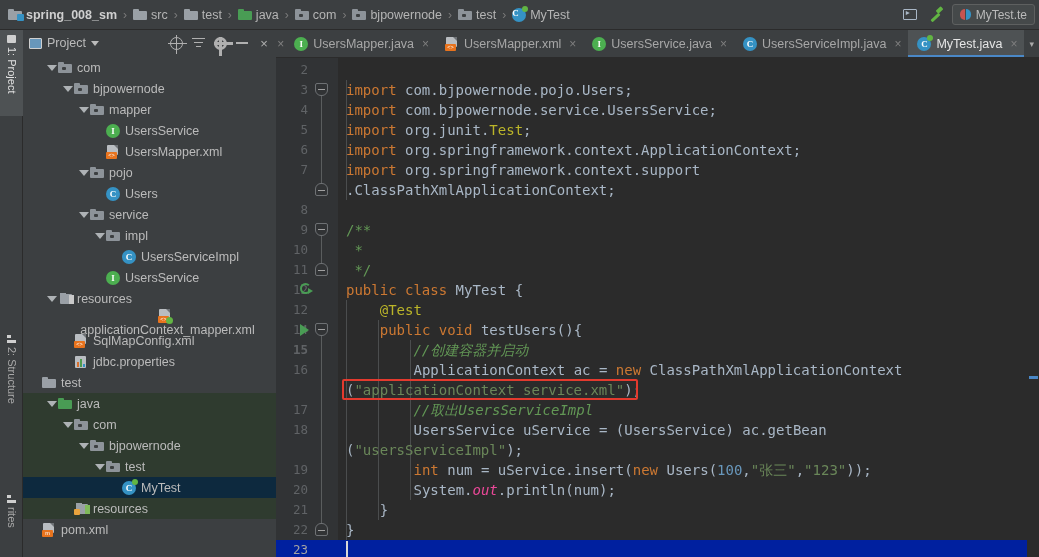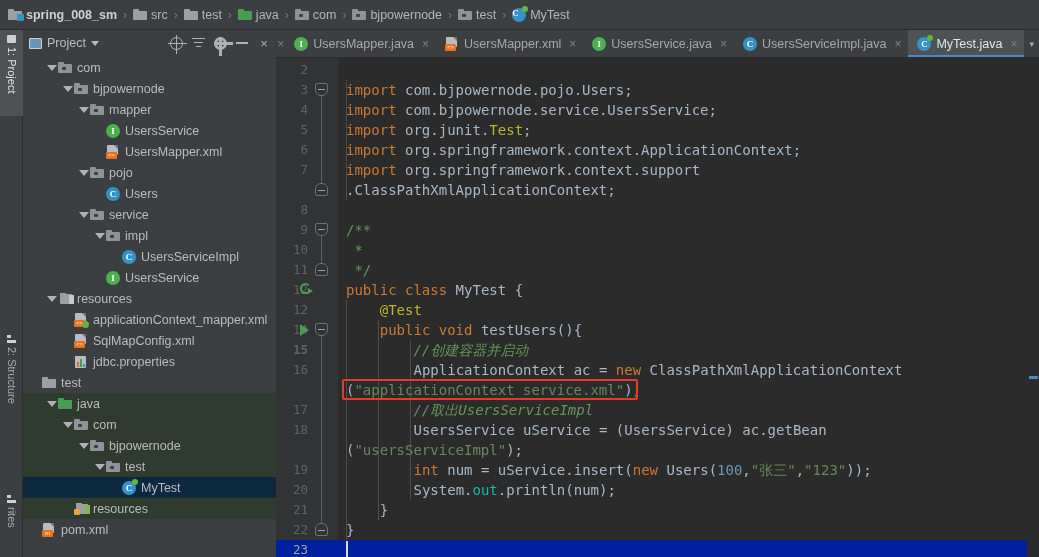--- a/index.html
+++ b/index.html
@@ -204,21 +204,21 @@
   .indent-guide { position: absolute; width: 1px; background: #4b4d4e; }
 
   
   .kw { color: #cc7832; }
   .str { color: #6a8759; }
   .num { color: #6897bb; }
   .cmt { color: #629755; font-style: italic; }
   .doccmt { color: #629755; }
   .ann { color: #bbb529; }
   .txt { color: #a9b7c6; }
-  .fld-static { color: #14b8a6; }
+  .fld-static { color: #ec4899; font-style: italic; }
   .punct { color: #a9b7c6; }
 
   .redbox {
     position: absolute; border: 2px solid #e33a2e; border-radius: 2px;
     pointer-events: none;
   }
 
   
   .err-stripe { position: absolute; right: 0; top: 0; width: 12px; height: 100%; background: #2b2b2b; }
   .stripe-mark { position: absolute; right: 1px; width: 9px; height: 3px; }
@@ -288,20 +288,35 @@
             <span class="dot"></span>
           </span>
           <span>test</span>
         </span>
         <span class="crumb-sep">›</span>
         <span class="crumb">
           <span class="ico circ circ-test ci">C</span>
           <span>MyTest</span>
         </span>
       </div>
+    <div class="topbar-right">
+      <div class="tr-icon">
+          <span class="term-ico"></span>
+        </div>
+      <div class="tr-icon">
+          <span class="hammer">
+            <i class="h1"></i>
+            <i class="h2"></i>
+          </span>
+        </div>
+      <div class="runconfig">
+        <span class="rc-ico"></span>
+        <span>MyTest.te</span>
+      </div>
+    </div>
   </div>
 
   <div class="leftstrip" id="leftstrip">
       <div class="vtool active" style="top: 0px; height: 86px;">
         <span class="ico mini-folder vi"></span>
         <span>1: Project</span>
       </div>
       <div class="vtool" style="top: 300px; height: 100px;">
         <span class="ico mini-struct vi"></span>
         <span>2: Structure</span>
@@ -464,21 +479,21 @@
           </span>
           <span class="ticon">
             <span class="ico res-ico">
               <span class="tab"></span>
               <span class="body"></span>
               <span class="bars" style="background:#c9c9c9"></span>
             </span>
           </span>
           <span class="tlabel">resources</span>
         </div>
-        <div class="tnode" style="padding-left: 38px;">
+        <div class="tnode" style="padding-left: 38px; flex-direction: column;">
           <span class="arrow"></span>
           <span class="ticon">
             <span class="ico xml-ico spring">
               <span class="sheet"></span>
               <span class="badge">&lt;&gt;</span>
               <span class="check"></span>
             </span>
           </span>
           <span class="tlabel">applicationContext_mapper.xml</span>
         </div>

